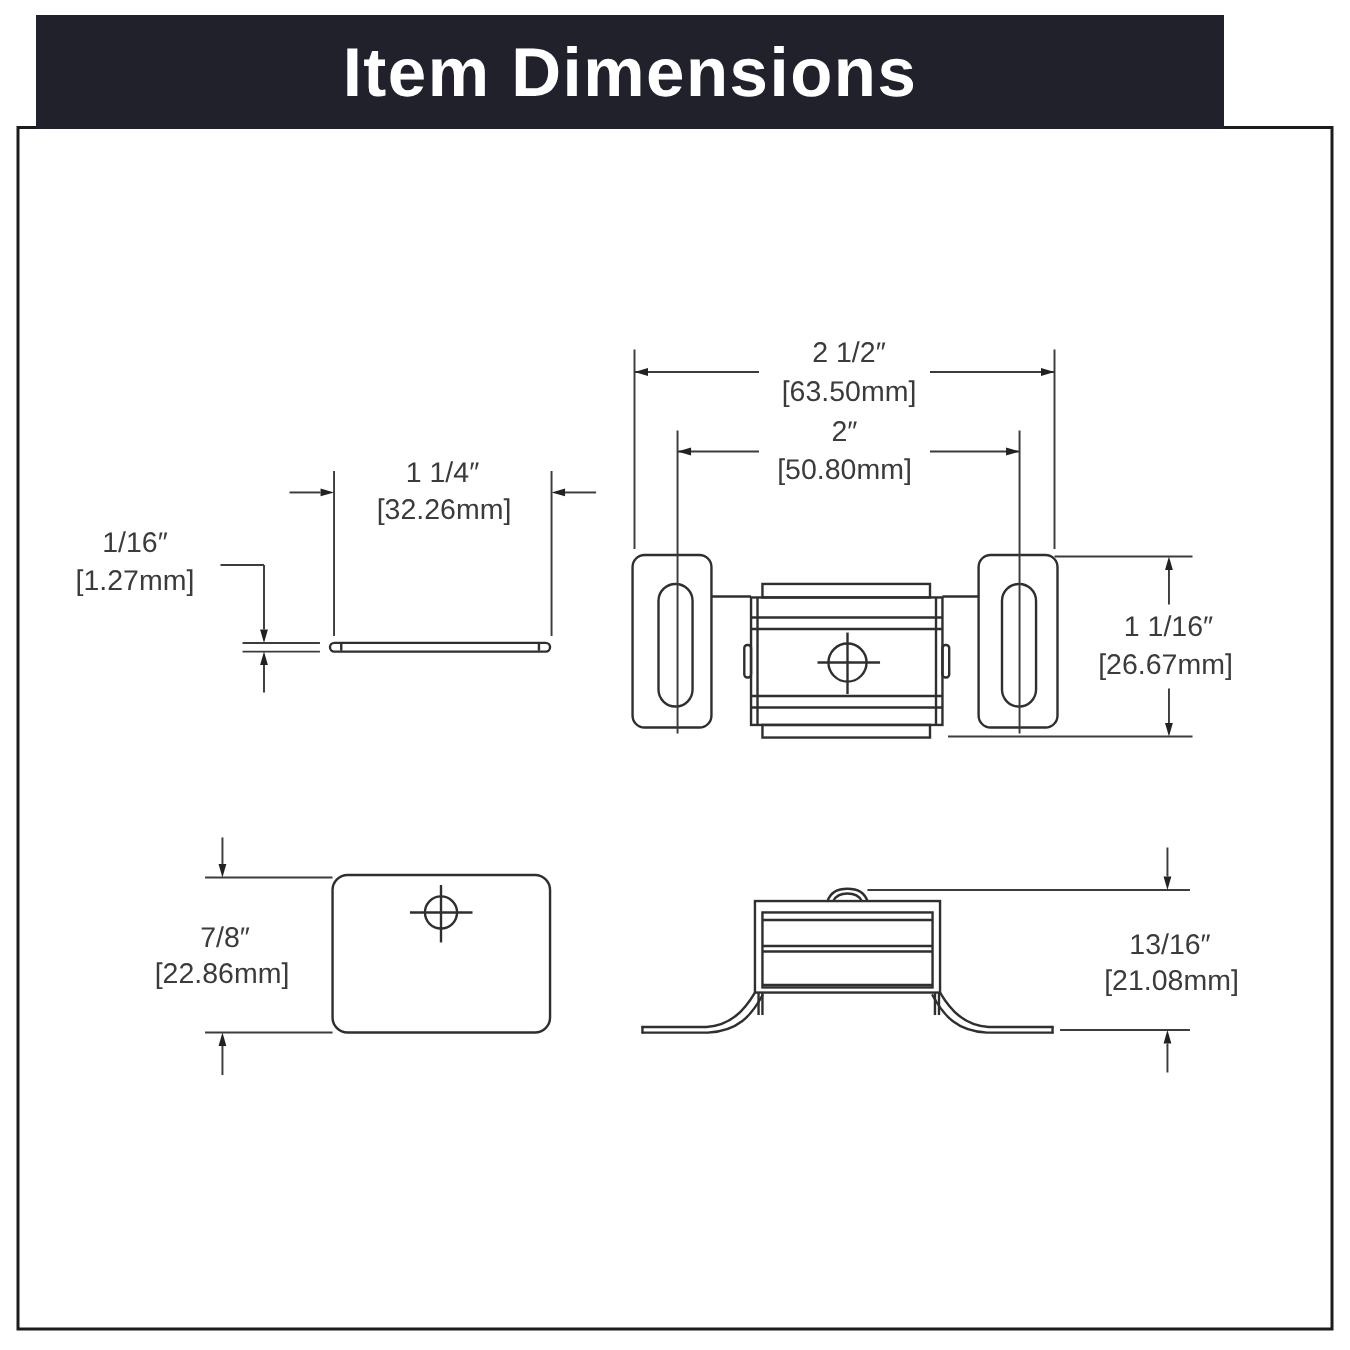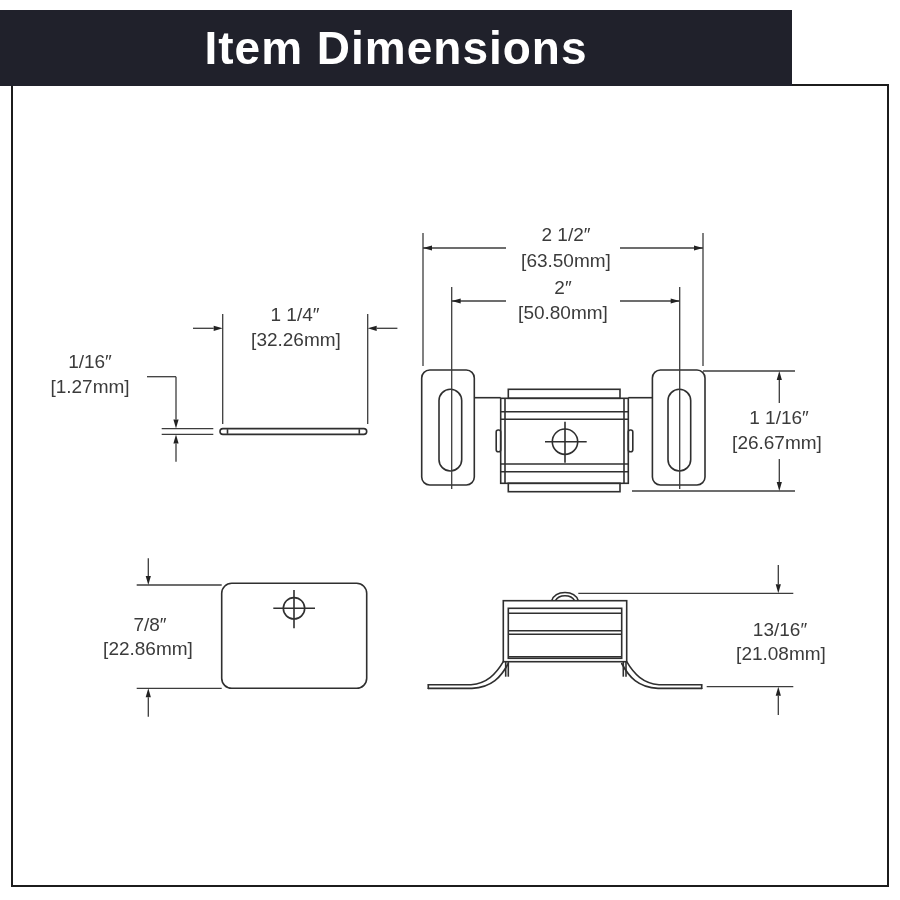--- a/index.html
+++ b/index.html
@@ -1,20 +1,20 @@
 <!DOCTYPE html>
 <html><head>
 <meta charset="utf-8">
 <style>
   html,body{margin:0;padding:0;background:#ffffff;width:900px;height:900px;overflow:hidden;
     font-family:"Liberation Sans",sans-serif;}
   .page{position:relative;width:900px;height:900px;background:#ffffff;}
   .content-border{position:absolute;left:11px;top:84px;width:874px;height:799px;
     border:2px solid #1c1c1c;background:#ffffff;}
-  .header-bar{position:absolute;left:0;top:10px;width:792px;height:76px;background:#20212b;
+  .header-bar{position:absolute;left:24px;top:10px;width:792px;height:76px;background:#20212b;
     display:flex;align-items:center;justify-content:center;}
   .header-title{color:#ffffff;font-size:46px;font-weight:bold;letter-spacing:1px;}
   svg{position:absolute;left:0;top:0;}
   .part{stroke:#2f2f2f;stroke-width:1.6;fill:none;}
   .dim{stroke:#3c3c3c;stroke-width:1.3;fill:none;}
   .arrow{fill:#222222;stroke:none;}
   text{fill:#3b3b3b;font-size:19px;font-family:"Liberation Sans",sans-serif;}
 </style>
 </head>
 <body>

